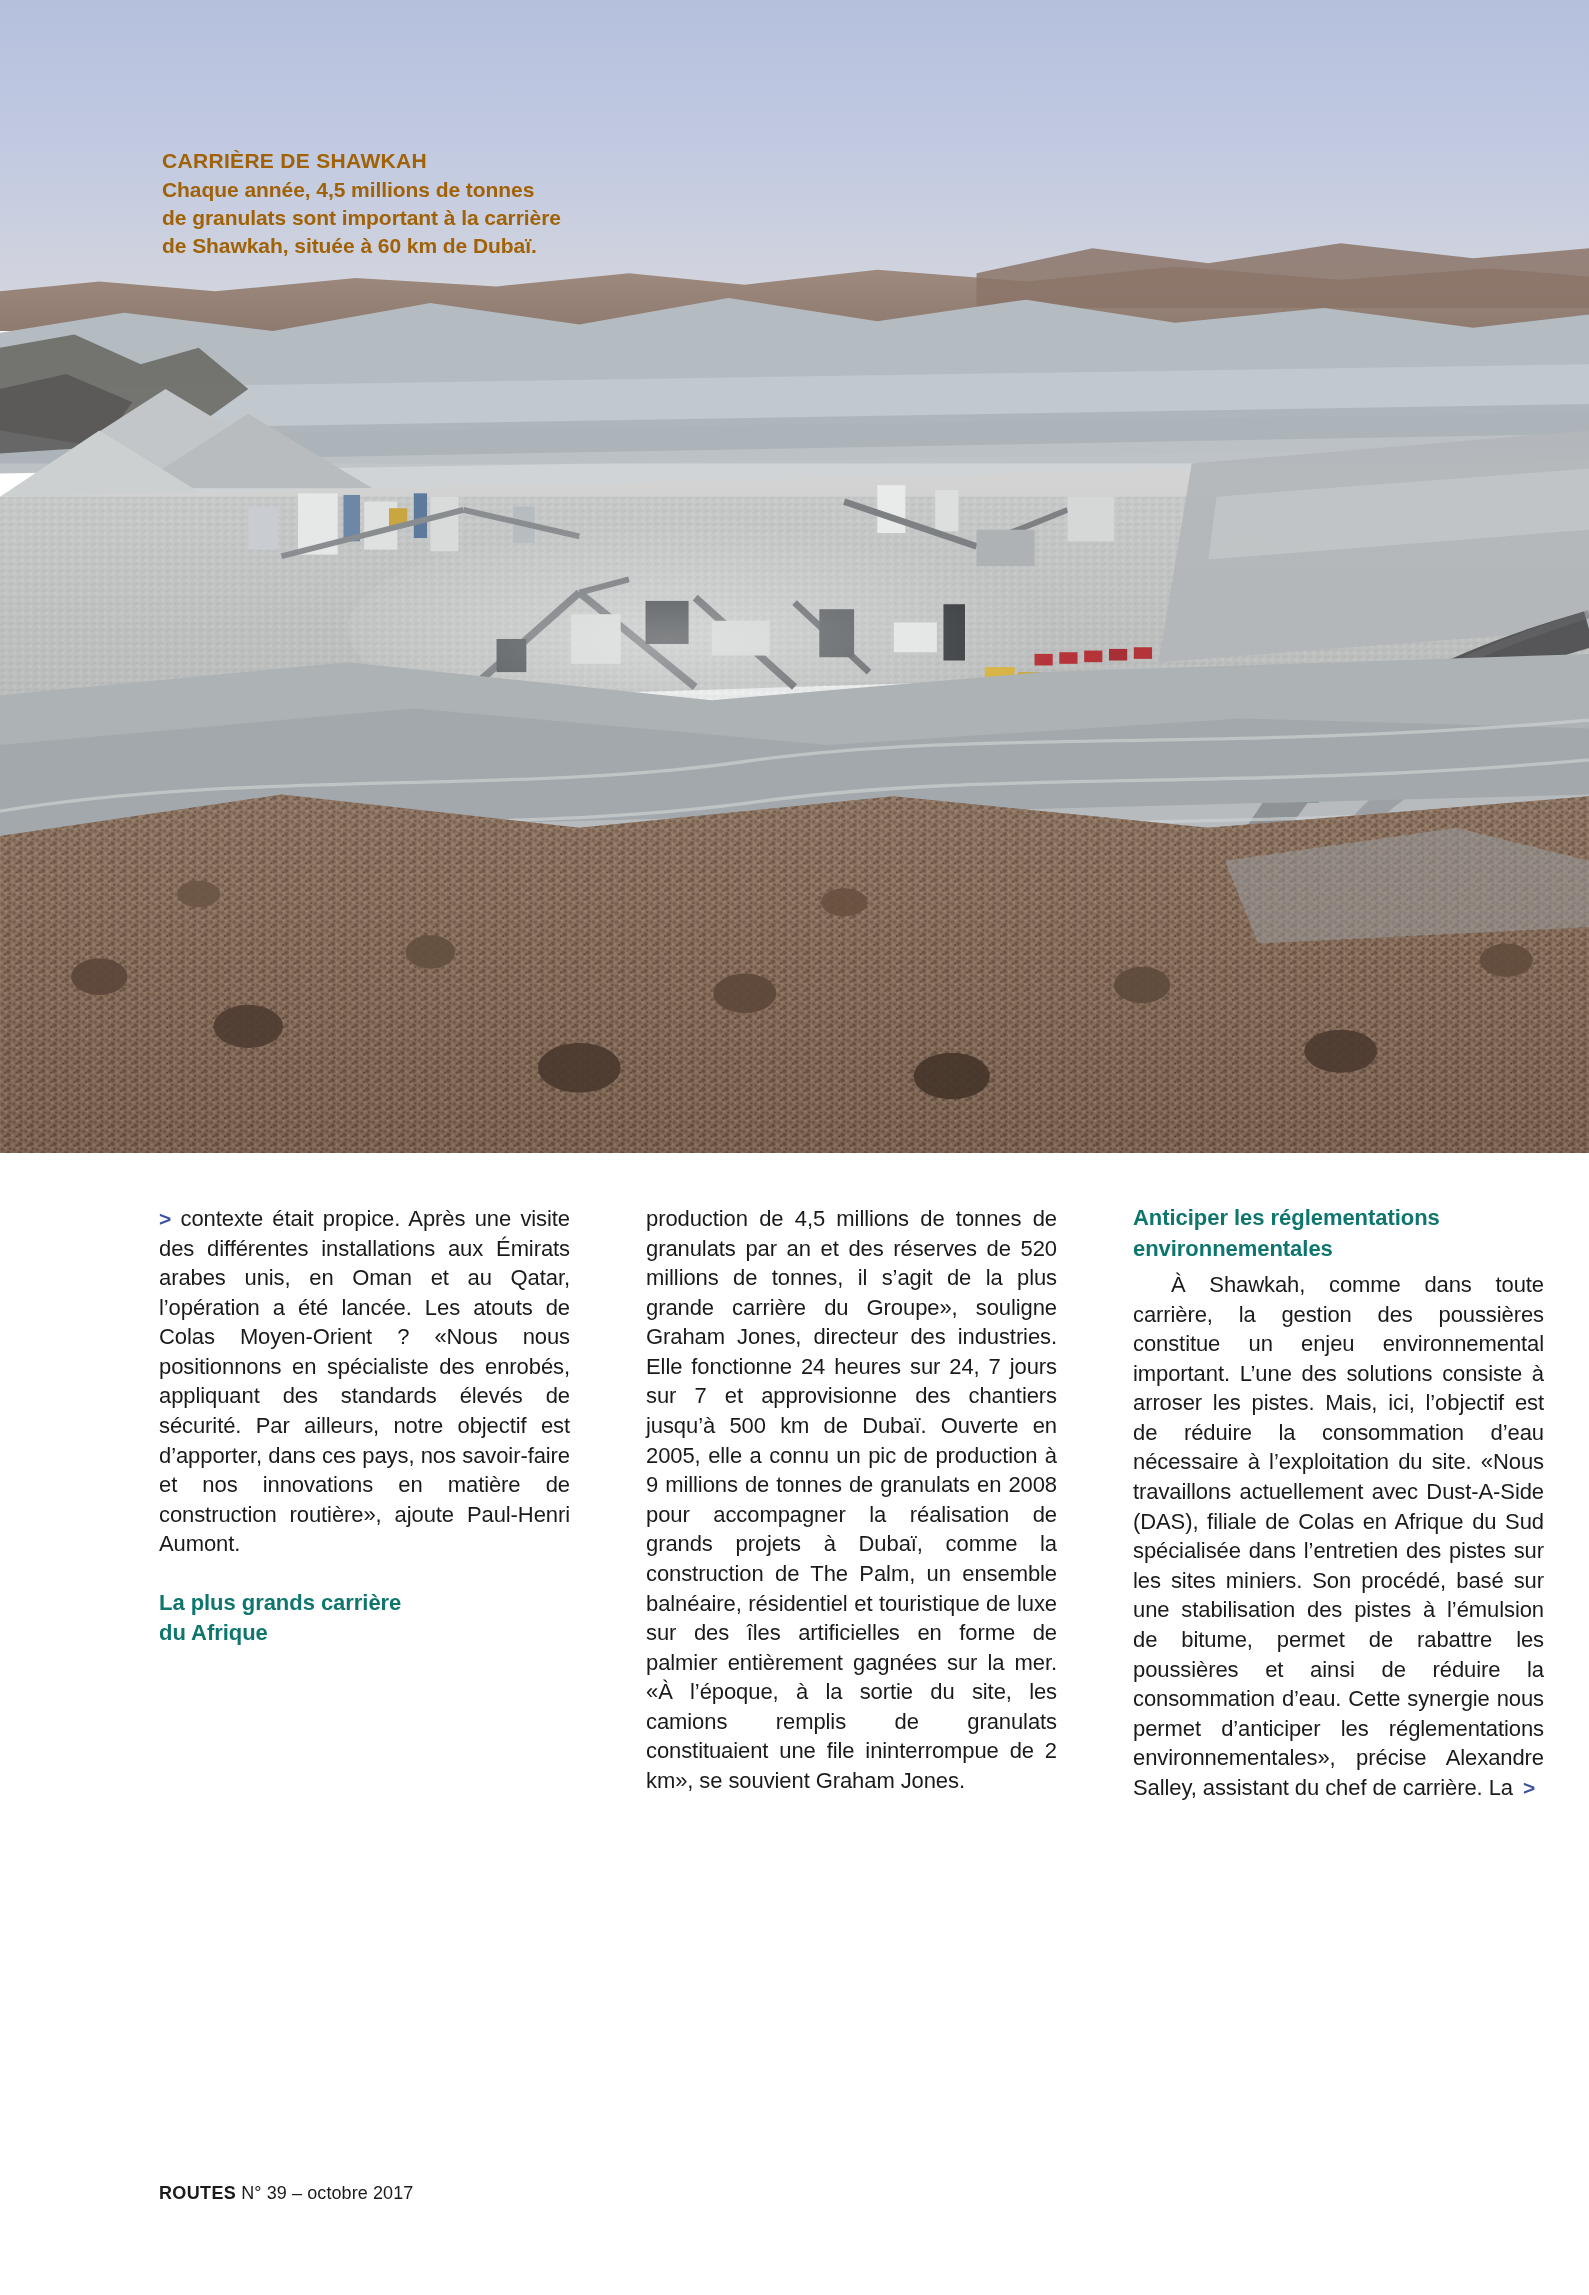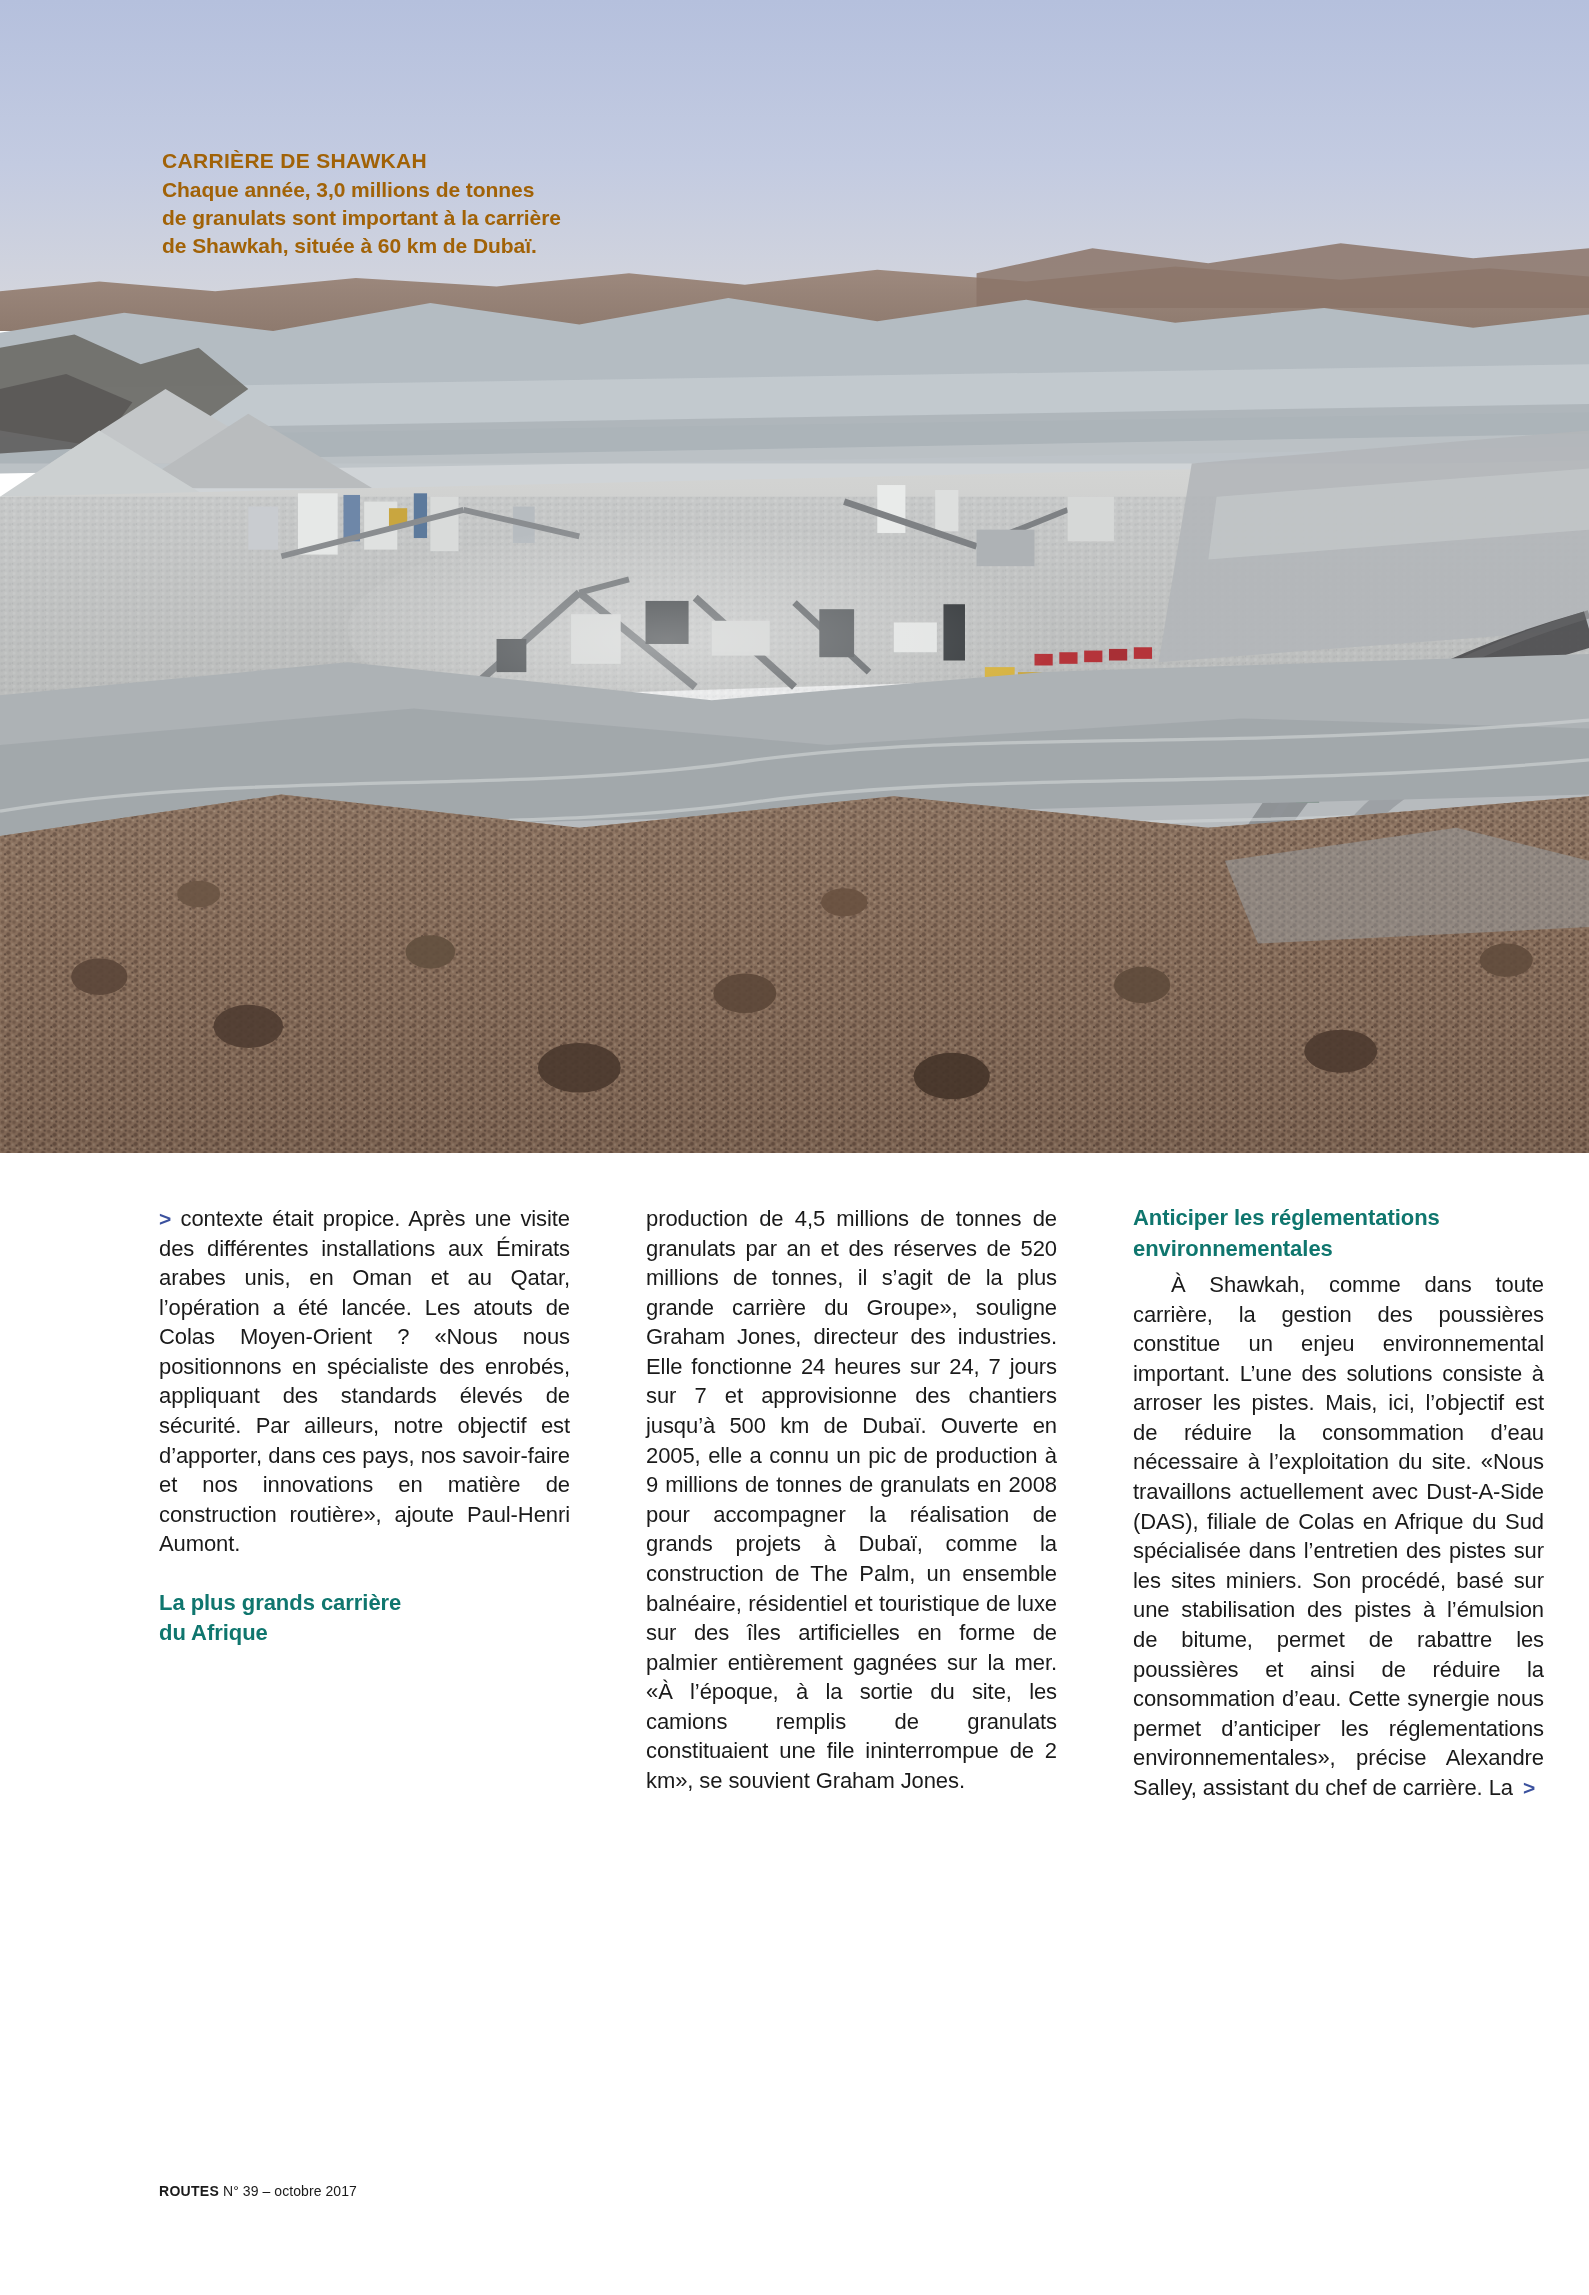--- a/index.html
+++ b/index.html
@@ -107,21 +107,21 @@
   }
   .subhead-gap {
     height: 5px;
   }
 
   
   .footer {
     position: absolute;
     left: 159px;
     top: 2183px;
-    font-size: 14px;
+    font-size: 18px;
     color: #1a1a1a;
     letter-spacing: 0.005em;
   }
   .footer b {
     font-weight: bold;
     letter-spacing: 0.02em;
   }
 </style>
 </head>
 <body>
@@ -280,21 +280,21 @@
       <ellipse cx="1820" cy="1160" rx="32" ry="20" fill="#604b3c"></ellipse>
       <ellipse cx="240" cy="1080" rx="26" ry="16" fill="#6b5544"></ellipse>
       <ellipse cx="1020" cy="1090" rx="28" ry="17" fill="#695140"></ellipse>
     </g>
 
     <path d="M1480,1040 L1760,1000 L1920,1040 L1920,1120 L1520,1140 Z" fill="#9aa0a3" opacity="0.5"></path>
   </svg>
 
   <div class="caption">
     <p class="caption-title">CARRIÈRE DE SHAWKAH</p>
-    <p class="caption-text">Chaque année, 3,0 millions de tonnes</p>
+    <p class="caption-text">Chaque année, 4,5 millions de tonnes</p>
     <p class="caption-text">de granulats sont important à la carrière</p>
     <p class="caption-text">de Shawkah, située à 60 km de Dubaï.</p>
   </div>
 </div>
 
 <div class="columns">
 
   <div class="col">
     <p class="body-par"><span class="chevron">&gt;</span>
       <span>contexte était propice. Après une visite des différentes installations aux Émirats arabes unis, en Oman et au Qatar, l’opération a été lancée. Les atouts de Colas Moyen-Orient ? «Nous nous positionnons en spécialiste des enrobés, appliquant des standards élevés de sécurité. Par ailleurs, notre objectif est d’apporter, dans ces pays, nos savoir-faire et nos innovations en matière de construction routière», ajoute Paul-Henri Aumont.</span></p>

